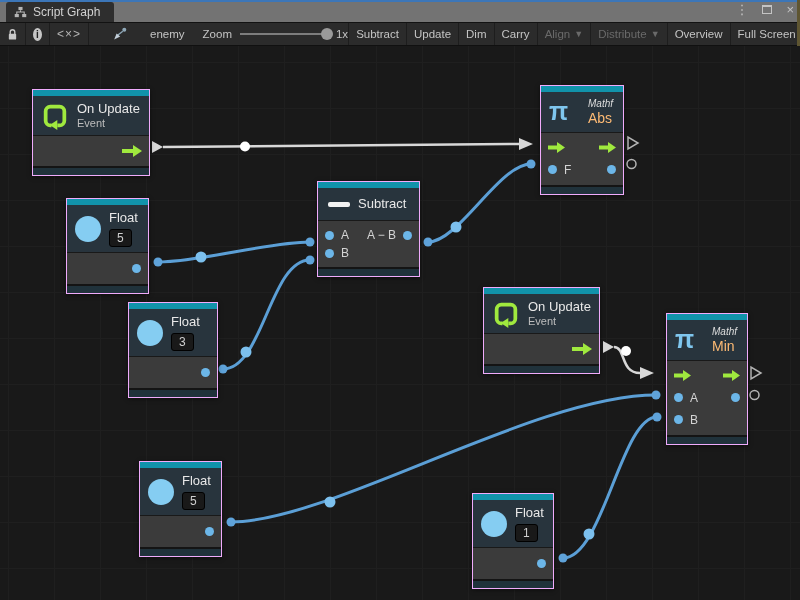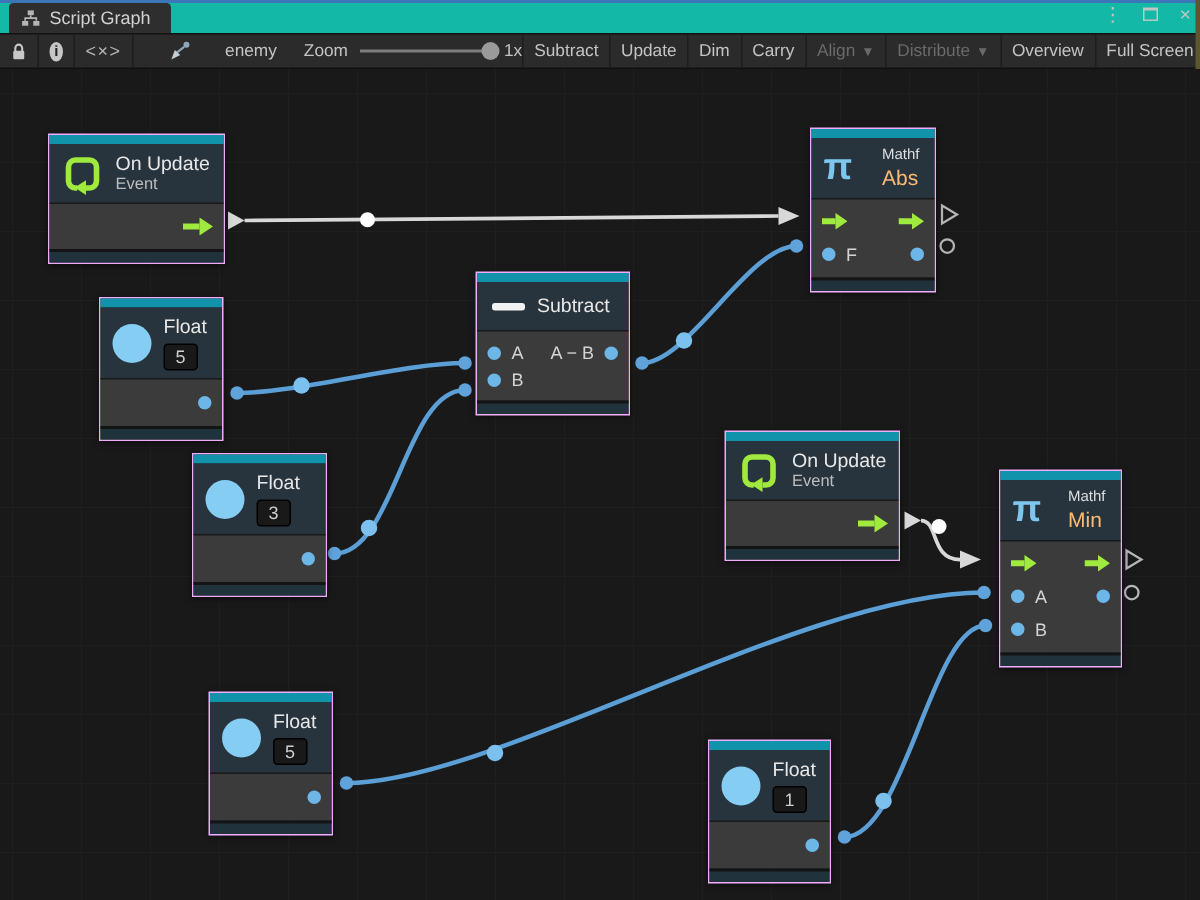--- a/index.html
+++ b/index.html
@@ -1,21 +1,21 @@
 <!DOCTYPE html>
 <html><head>
 <meta charset="utf-8">
 <style>
   html,body{margin:0;padding:0;background:#111;}
   *{box-sizing:border-box;font-family:"Liberation Sans",sans-serif;}
   #app{position:relative;width:800px;height:600px;background:#191919;overflow:hidden;}
 
   
   .topline{position:absolute;left:0;top:0;width:800px;height:2px;background:#3c76b8;z-index:9;}
-  .tabbar{position:absolute;left:0;top:0;width:800px;height:22px;background:#14b8a6;z-index:8;
+  .tabbar{position:absolute;left:0;top:0;width:800px;height:22px;background:#737373;z-index:8;
           display:flex;align-items:flex-end;}
   .tab{height:20px;margin-left:6px;background:#2e2e2e;border-radius:3px 3px 0 0;
        display:flex;align-items:center;gap:6px;padding:0 14px 0 8px;}
   .tab-label{font-size:12px;color:#d2d2d2;}
   .winctl{position:absolute;right:6px;top:3px;display:flex;align-items:center;gap:14px;z-index:10;}
   .winctl .glyph{color:#c4c4c4;font-size:13px;line-height:1;}
   .maxbox{width:10px;height:9px;border:1px solid #c4c4c4;border-top:2px solid #c4c4c4;}
   .edge-olive{position:absolute;right:0;top:0;width:3px;height:46px;background:#5e5531;z-index:11;}
 
   .toolbar{position:absolute;left:0;top:22px;width:800px;height:24px;background:#2b2b2b;
@@ -51,21 +51,21 @@
   .nsub{font-size:11px;color:#bdbdbd;line-height:1.2;}
   .prow{display:flex;align-items:center;height:22px;padding:0 7px;gap:7px;}
   .pdot{width:9px;height:9px;border-radius:50%;background:#6cb6e8;flex:none;}
   .plabel{font-size:12px;color:#d4d4d4;}
   .spacer{margin-left:auto;}
   .float-circle{width:26px;height:26px;border-radius:50%;background:#85cdf2;flex:none;}
   .vpill{background:#191919;border:1px solid #000;border-radius:3px;padding:0 7px;height:18px;
          line-height:17px;font-size:12px;color:#cfcfcf;display:inline-block;margin-top:3px;}
   .pi{font-size:25px;font-weight:bold;color:#7fc6ee;line-height:1;flex:none;}
   .mathf-col{margin-left:auto;text-align:left;padding-right:2px;}
-  .mathf-cat{font-size:10px;color:#dedede;line-height:1.3;}
+  .mathf-cat{font-size:10px;color:#dedede;line-height:1.3;font-style:italic;}
   .mathf-title{font-size:14px;color:#fdba74;line-height:1.2;}
   .minus-bar{width:22px;height:5px;border-radius:2px;background:#f2f2f2;flex:none;}
   .exec-arrow{flex:none;display:block;}
 </style>
 </head>
 <body>
 
 <div id="app">
 
   <div class="canvas"></div>

